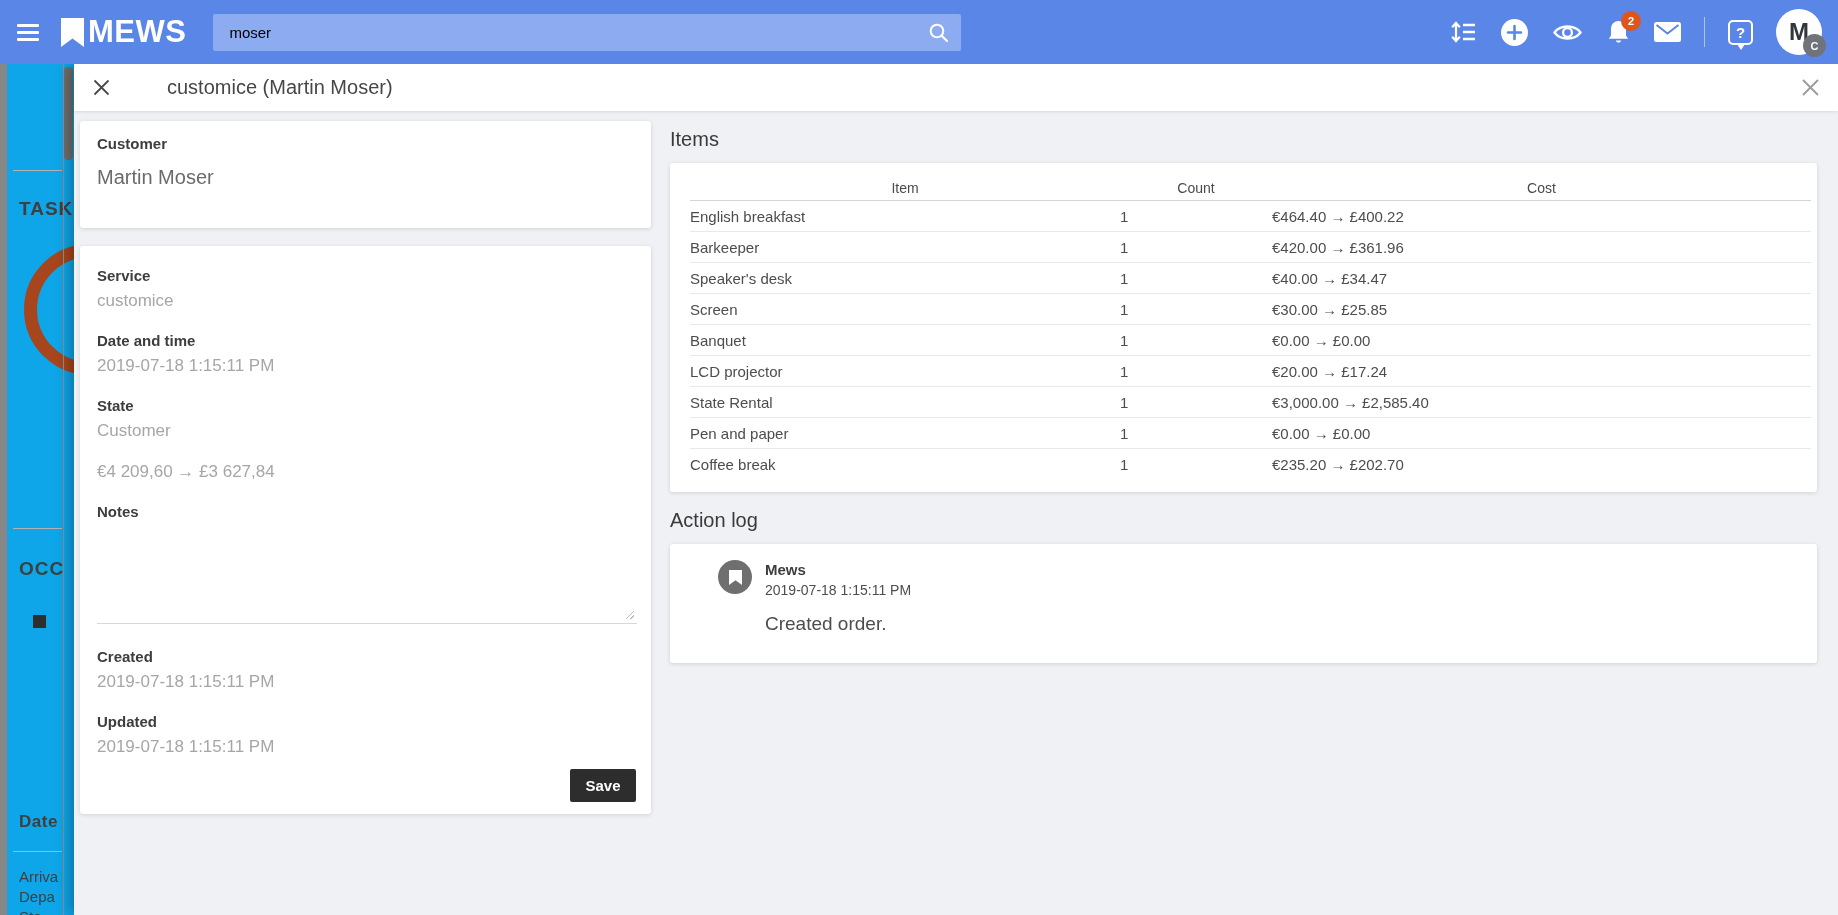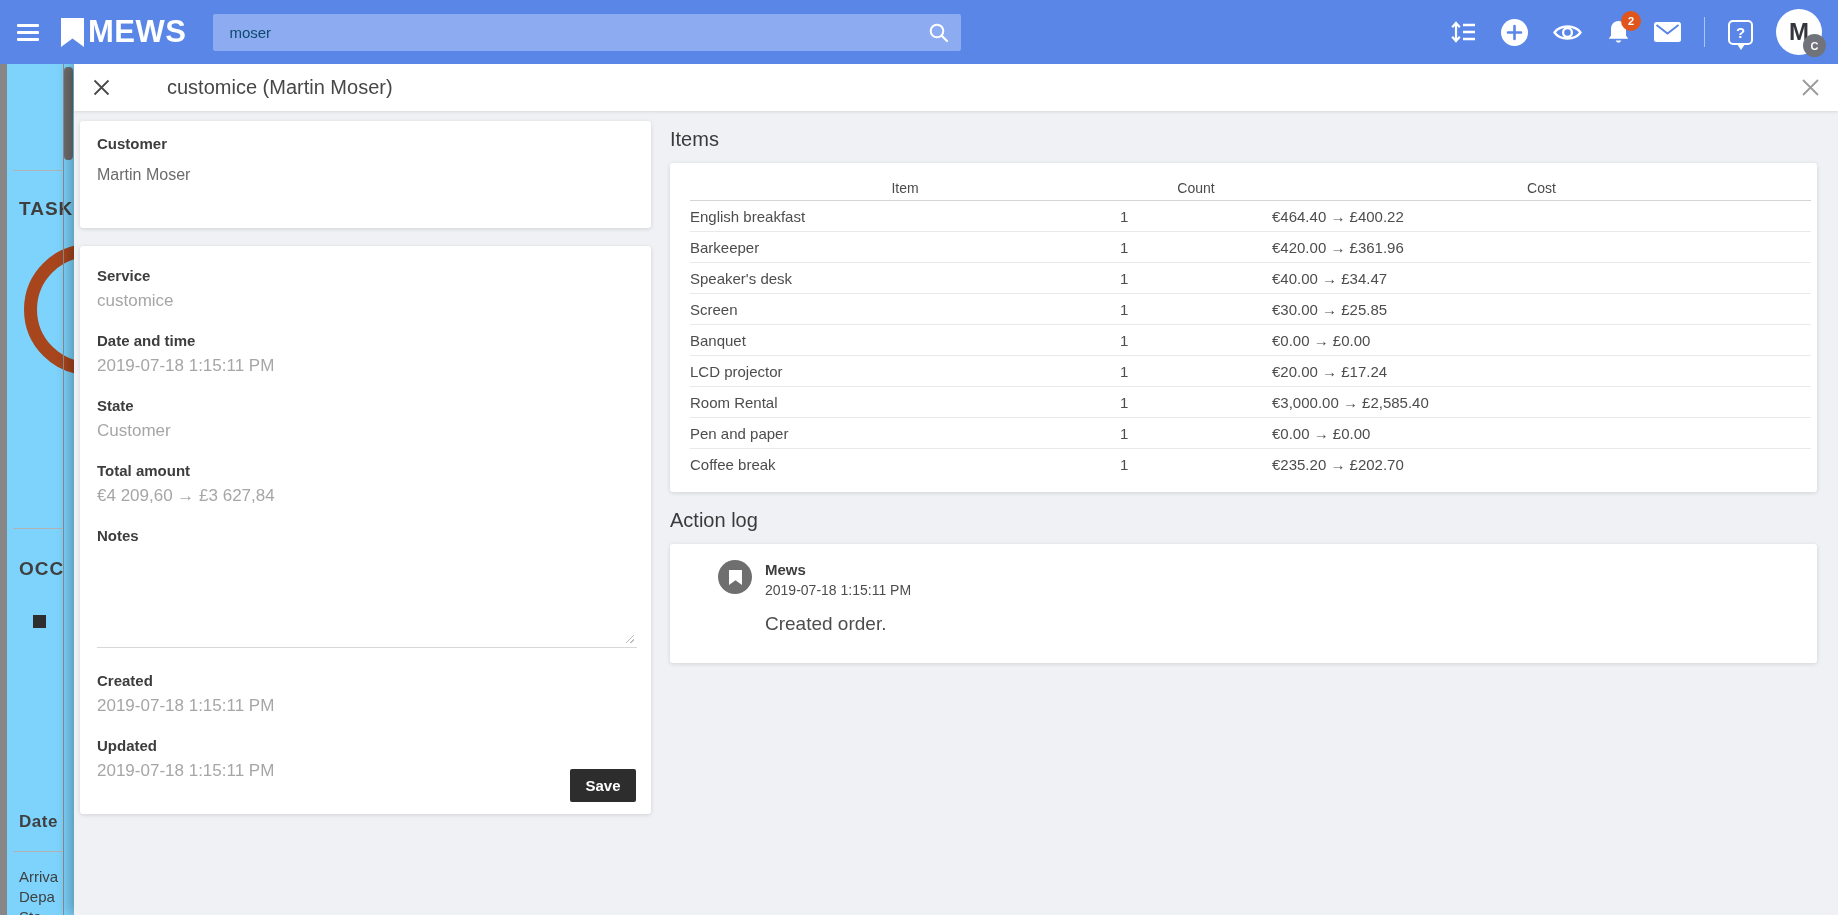--- a/index.html
+++ b/index.html
@@ -14,21 +14,21 @@
   .hamburger { width: 22px; height: 17px; margin-left: 17px; display: flex; flex-direction: column; justify-content: space-between; cursor: pointer; }
   .hamburger span { display: block; height: 3px; background: #fff; border-radius: 1px; }
   .logo { display: flex; align-items: center; margin-left: 22px; cursor: pointer; }
   .logo-text { color: #fff; font-size: 31px; font-weight: bold; letter-spacing: 0.5px; margin-left: 4px; }
   .searchbox {
     position: relative; margin-left: 27px; width: 748px; height: 37px;
     background: #8cabf0; border-radius: 2px;
   }
   .searchbox input {
     width: 100%; height: 100%; background: transparent; border: none; outline: none;
-    color: #0c4a6e; font-size: 15px; padding: 0 44px 0 16px; font-family: "Liberation Sans", sans-serif;
+    color: #000000; font-size: 15px; padding: 0 44px 0 16px; font-family: "Liberation Sans", sans-serif;
   }
   .search-icon { position: absolute; right: 12px; top: 8px; }
   .top-right { margin-left: auto; display: flex; align-items: center; gap: 23px; padding-right: 16px; }
   .tb-icon { position: relative; display: flex; align-items: center; justify-content: center; cursor: pointer; }
   .badge {
     position: absolute; top: -8px; right: -10px; min-width: 20px; height: 20px;
     background: #e0551c; border-radius: 50%; color: #fff; font-size: 11px; font-weight: bold;
     display: flex; align-items: center; justify-content: center;
   }
   .tb-divider { width: 1px; height: 30px; background: rgba(255,255,255,0.5); }
@@ -47,21 +47,21 @@
   }
   .avatar-badge {
     position: absolute; right: -4px; bottom: -2px; width: 23px; height: 23px; border-radius: 50%;
     background: #70747a; color: #fff; font-size: 11px; font-weight: bold;
     display: flex; align-items: center; justify-content: center;
   }
 
   
   .bg-strip {
     position: absolute; left: 0; top: 64px; width: 74px; height: 851px;
-    background: #7dd3fc; overflow: hidden; z-index: 10;
+    background: #0ea5e9; overflow: hidden; z-index: 10;
   }
   .bg-edge { position: absolute; left: 0; top: 0; width: 7px; height: 100%; background: #878787; }
   .bg-line { position: absolute; left: 13px; width: 49px; height: 1px; background: #b2b2b2; }
   .bg-label { position: absolute; left: 19px; color: #3f3f3f; font-weight: bold; letter-spacing: 1px; white-space: nowrap; }
   .bg-arc {
     position: absolute; left: 24px; top: 180px; width: 131px; height: 131px;
     border: 13px solid #a7451d; border-radius: 50%;
   }
   .bg-square { position: absolute; left: 33px; top: 551px; width: 13px; height: 13px; background: #2e2e2e; }
   .bg-row { position: absolute; left: 19px; color: #3f3f3f; font-size: 15px; white-space: nowrap; }
@@ -81,21 +81,21 @@
   .mh-title { margin-left: 19px; font-size: 20px; color: #474747; }
   .mh-close-right { margin-left: auto; margin-right: 18px; cursor: pointer; display: flex; }
   .modal-body { position: absolute; top: 47px; left: 0; right: 0; bottom: 0; }
 
   .card { background: #fff; border-radius: 3px; box-shadow: 0 1px 4px rgba(0,0,0,0.13); }
 
   
   .left-col { position: absolute; left: 6px; top: 10px; width: 571px; }
   .customer-card { height: 107px; padding: 14px 17px 0 17px; }
   .cc-label { font-size: 15px; font-weight: bold; color: #3d3d3d; margin-bottom: 14px; }
-  .cc-value { font-size: 16px; color: #6b6b6b; }
+  .cc-value { font-size: 20px; color: #6b6b6b; }
   .detail-card { margin-top: 18px; height: 568px; padding: 21px 15px 12px 17px; position: relative; }
   .field { margin-bottom: 21px; }
   .field-label { font-size: 15px; font-weight: bold; color: #3d3d3d; margin-bottom: 7px; }
   .field-value { font-size: 17px; color: #a6a6a6; }
   .notes-label { font-size: 15px; font-weight: bold; color: #3d3d3d; }
   .notes-area {
     width: 540px; height: 96px; margin-top: 8px; resize: none; border: none;
     border-bottom: 1px solid #d8d8d8; outline: none; background: transparent;
     font-family: "Liberation Sans", sans-serif; font-size: 15px; color: #555; display: block;
   }
@@ -246,21 +246,20 @@
         </div>
         <div class="field">
           <div class="field-label">Date and time</div>
           <div class="field-value">2019-07-18 1:15:11 PM</div>
         </div>
         <div class="field">
           <div class="field-label">State</div>
           <div class="field-value">Customer</div>
         </div>
         <div class="field">
-          <div class="field-label">Total amount</div>
           <div class="field-value">€4 209,60 → £3 627,84</div>
         </div>
 
         <div class="notes-label">Notes</div>
         <div class="notes-wrap">
           <textarea class="notes-area" style=""></textarea>
           <div class="notes-grip"></div>
         </div>
 
         <div class="field">
@@ -308,21 +307,21 @@
           <div>Banquet</div>
           <div>1</div>
           <div>€0.00 → £0.00</div>
         </div>
         <div class="trow">
           <div>LCD projector</div>
           <div>1</div>
           <div>€20.00 → £17.24</div>
         </div>
         <div class="trow">
-          <div>Room Rental</div>
+          <div>State Rental</div>
           <div>1</div>
           <div>€3,000.00 → £2,585.40</div>
         </div>
         <div class="trow">
           <div>Pen and paper</div>
           <div>1</div>
           <div>€0.00 → £0.00</div>
         </div>
         <div class="trow">
           <div>Coffee break</div>

